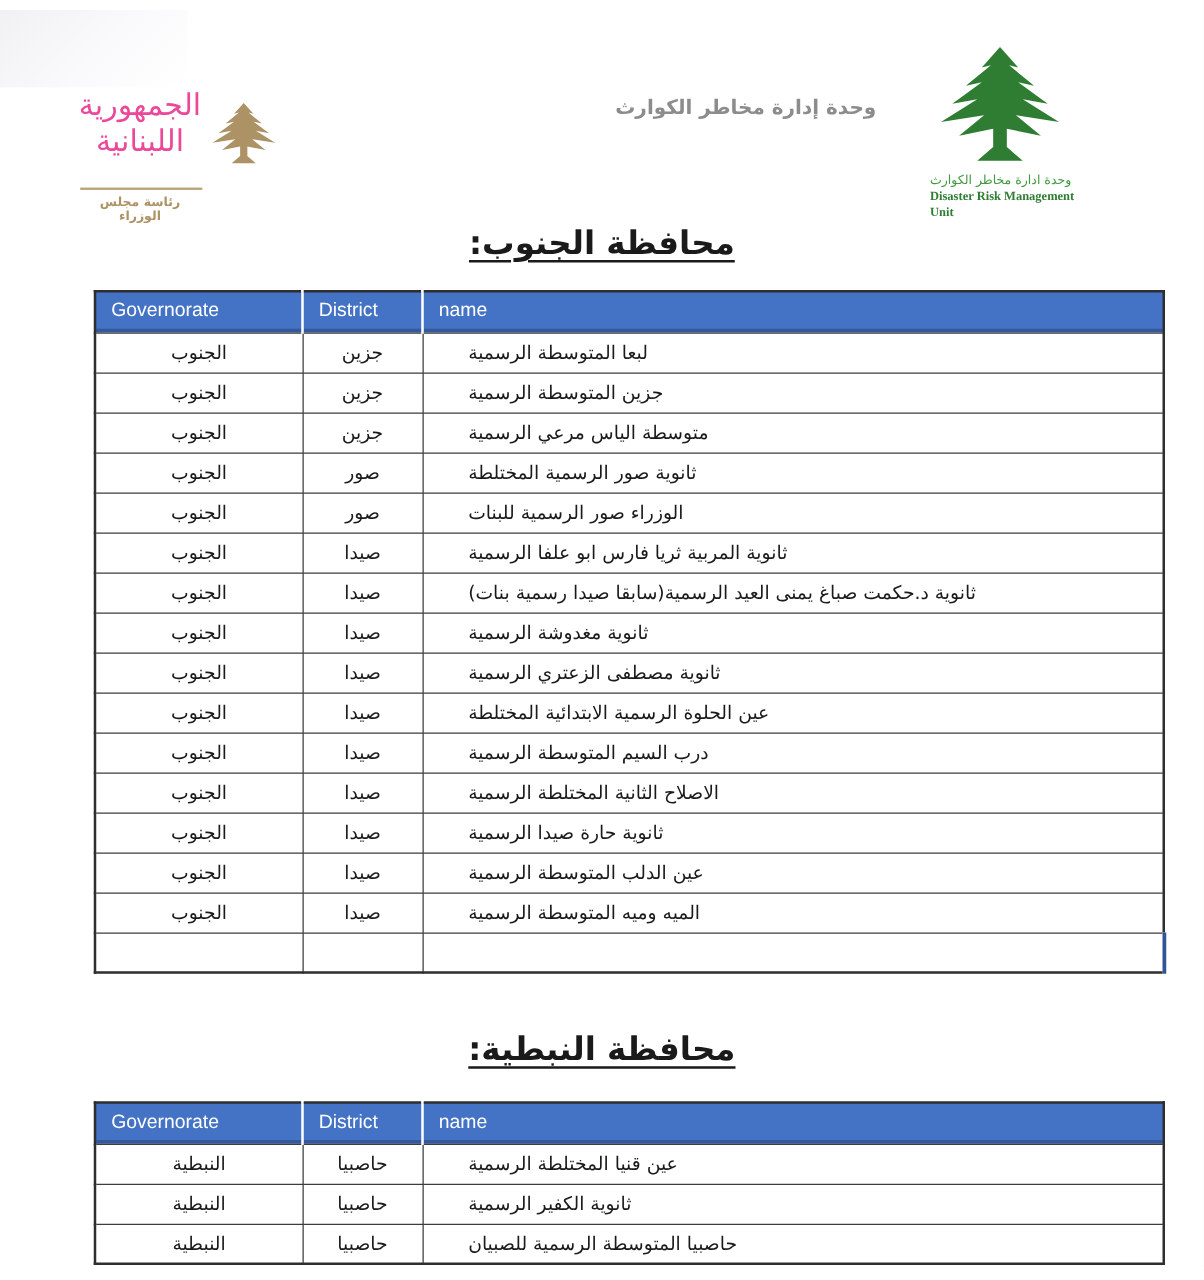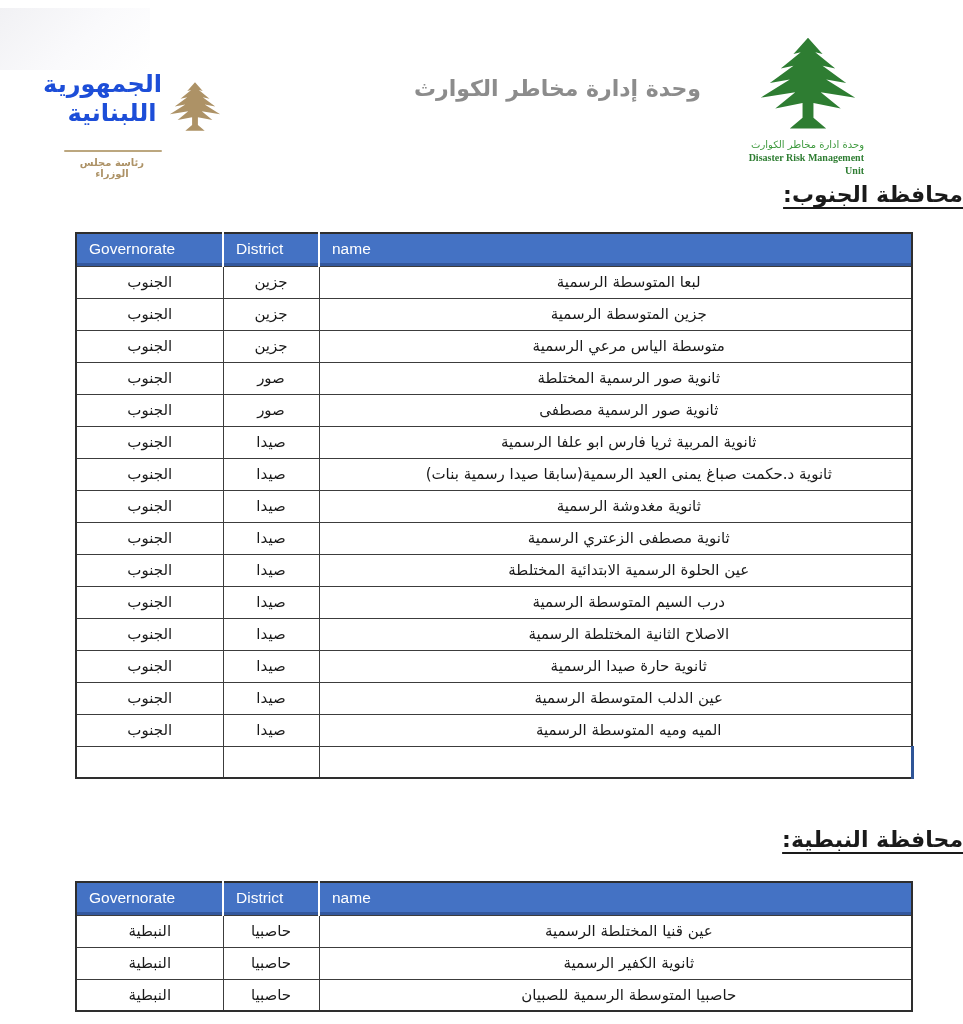--- a/index.html
+++ b/index.html
@@ -11,46 +11,46 @@
   .corner-shade {
     position:absolute; top:8px; left:0; width:150px; height:62px;
     background:linear-gradient(135deg,#f1f1f4 0%,#fafafc 55%,#ffffff 100%);
   }
 
   
   .gov-logo { position:absolute; left:62px; top:64px; width:175px; }
   .logo-row { display:flex; align-items:flex-start; }
   .calligraphy {
     width:100px; text-align:center; direction:rtl;
-    color:#1d4ed8; font-weight:bold; font-size:24px; line-height:29px;
+    color:#ec4899; font-weight:normal; font-size:24px; line-height:29px;
     letter-spacing:1px; padding-top:6px;
   }
   .cedar-tan { width:58px; height:70px; margin-top:8px; margin-left:4px; }
   .logo-rule { width:98px; height:2px; background:#bca77f; margin:8px 0 5px 2px; border-radius:1px; }
   .logo-subtitle {
     direction:rtl; text-align:center; width:100px;
     color:#ad9266; font-size:10px; font-weight:bold;
   }
 
   
   .drmu-title {
     position:absolute; top:76px; right:262px;
-    direction:rtl; color:#8c8c8c; font-weight:bold; font-size:22px;
+    direction:rtl; color:#8c8c8c; font-weight:bold; font-size:16px;
     letter-spacing:0.5px;
   }
-  .drmu-logo { position:absolute; left:728px; top:34px; width:136px; text-align:right; }
+  .drmu-logo { position:absolute; left:744px; top:34px; width:136px; text-align:left; }
   .cedar-green { width:112px; height:100px; }
   .drmu-cap-ar { direction:rtl; color:#3f9a3f; font-size:10px; line-height:13px; }
   .drmu-cap-en { color:#2e7d32; font-size:10px; font-weight:bold; font-family:Liberation Serif, serif; line-height:13px; }
 
   
   .content { padding-top:180px; }
   .section-title {
-    text-align:right; direction:rtl;
-    font-size:22px; font-weight:bold; line-height:30px;
+    text-align:center; direction:rtl;
+    font-size:26px; font-weight:bold; line-height:30px;
     text-decoration:underline; text-decoration-thickness:2px; text-underline-offset:5px;
   }
   .section-2 .section-title { margin-top:46px; }
 
   table.data-table {
     border-collapse:collapse; table-layout:fixed;
     width:768px; margin-left:75px; margin-top:22px;
     border:2px solid #2e2e2e;
   }
   .section-2 table.data-table { margin-top:26px; }
@@ -60,25 +60,25 @@
     font-weight:normal; font-size:15.5px; text-align:left;
     height:33px; padding:2px 12px 4px 12px;
     box-shadow:inset 0 -3px 0 rgba(20,40,90,0.35);
     border-right:2px solid #ffffff;
   }
   th:last-child { border-right:none; }
   td {
     border:1px solid #3c3c3c; height:32px;
     font-size:15px; padding:2px 8px; overflow:hidden; white-space:nowrap;
   }
-  .col-gov  { width:147px; }
+  .col-gov  { width:166px; }
   .col-dist { width:96px; }
   .col-name { width:593px; }
   td.col-gov, td.col-dist { text-align:center; direction:rtl; }
-  td.col-name { text-align:center; direction:rtl; padding-right:9px;padding-left:36px; }
+  td.col-name { text-align:left; direction:rtl; padding-right:9px;padding-left:36px; }
   tr.selected td.col-name { border-right:3px solid #2F5597; }
 </style>
 </head>
 <body>
 
 <div class="page">
   <div class="corner-shade"></div>
 
   <div class="gov-logo">
     <div class="logo-row">
@@ -133,21 +133,21 @@
     <td class="col-name">متوسطة الياس مرعي الرسمية</td>
   </tr>
             <tr>
     <td class="col-gov">الجنوب</td>
     <td class="col-dist">صور</td>
     <td class="col-name">ثانوية صور الرسمية المختلطة</td>
   </tr>
             <tr>
     <td class="col-gov">الجنوب</td>
     <td class="col-dist">صور</td>
-    <td class="col-name">ثانوية صور الرسمية مصطفى</td>
+    <td class="col-name">الوزراء صور الرسمية للبنات</td>
   </tr>
             <tr>
     <td class="col-gov">الجنوب</td>
     <td class="col-dist">صيدا</td>
     <td class="col-name">ثانوية المربية ثريا فارس ابو علفا الرسمية</td>
   </tr>
             <tr>
     <td class="col-gov">الجنوب</td>
     <td class="col-dist">صيدا</td>
     <td class="col-name">ثانوية د.حكمت صباغ يمنى العيد الرسمية(سابقا صيدا رسمية بنات)</td>

